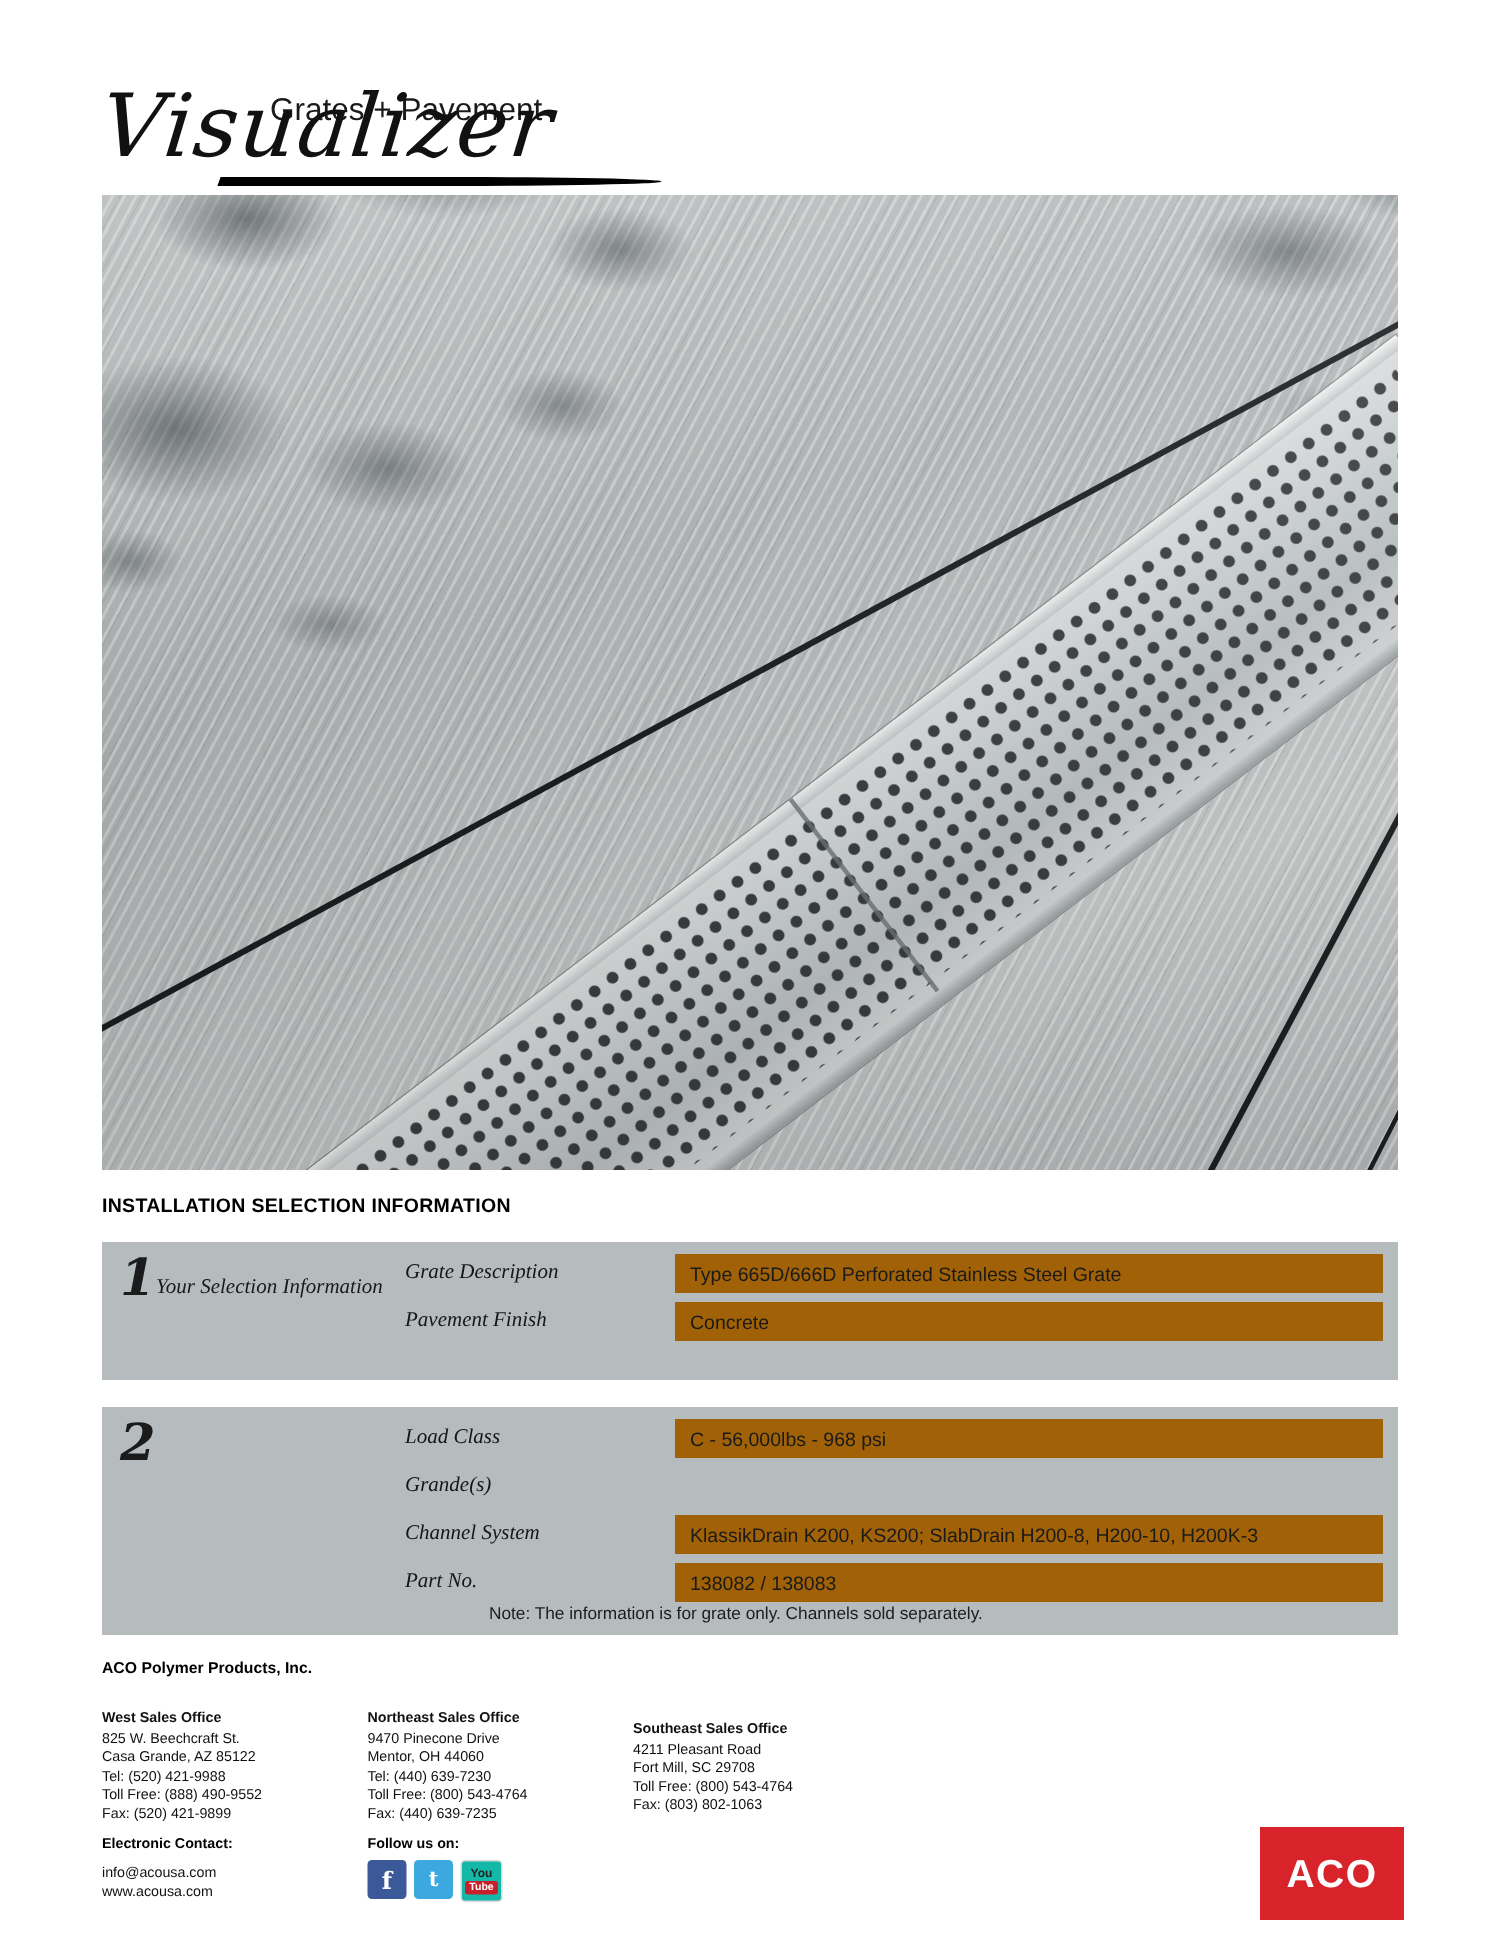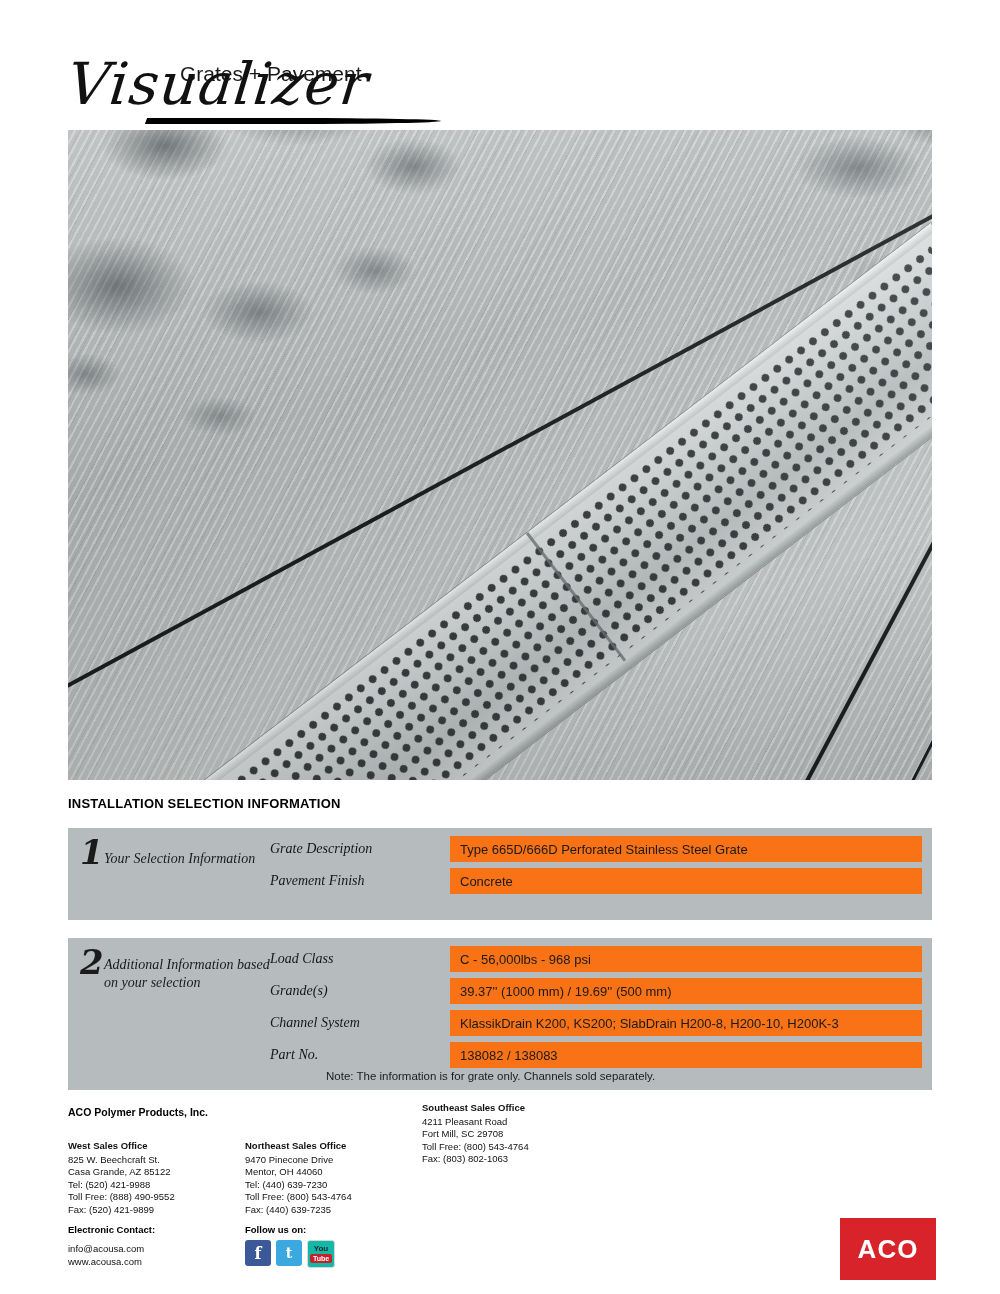--- a/index.html
+++ b/index.html
@@ -233,21 +233,21 @@
     font-style: italic;
     font-size: 14px;
     color: #161616;
     display: flex;
     align-items: center;
     padding-left: 2px;
     box-sizing: border-box;
   }
   .row-value {
     flex: 1 1 auto;
-    background: #f97316;
+    background: #a16207;
     font-size: 13px;
     color: #1a1a1a;
     display: flex;
     align-items: center;
     padding-left: 10px;
     box-sizing: border-box;
   }
   .note {
     position: absolute;
     left: 258px;
@@ -270,21 +270,21 @@
     line-height: 1.32;
     color: #111;
   }
   .office .office-name {
     font-weight: bold;
     display: block;
     margin-bottom: 1px;
   }
   #office-west { left: 68px; top: 1140px; }
   #office-northeast { left: 245px; top: 1140px; }
-  #office-southeast { left: 422px; top: 1102px; }
+  #office-southeast { left: 422px; top: 1147px; }
 
   #electronic-contact {
     position: absolute;
     left: 68px;
     top: 1224px;
     font-size: 9.5px;
     line-height: 1.35;
   }
   #electronic-contact .ec-title {
     font-weight: bold;
@@ -396,29 +396,27 @@
     </div>
     <div class="row">
       <div class="row-label">Pavement Finish</div>
       <div class="row-value">Concrete</div>
     </div>
   </div>
 </div>
 
 <div class="panel" id="panel-2">
   <div class="step-num">2</div>
-  <div class="step-label">Additional Information based on your selection</div>
   <div class="rows">
     <div class="row">
       <div class="row-label">Load Class</div>
       <div class="row-value">C - 56,000lbs - 968 psi</div>
     </div>
     <div class="row">
       <div class="row-label">Grande(s)</div>
-      <div class="row-value">39.37'' (1000 mm) / 19.69'' (500 mm)</div>
     </div>
     <div class="row">
       <div class="row-label">Channel System</div>
       <div class="row-value">KlassikDrain K200, KS200; SlabDrain H200-8, H200-10, H200K-3</div>
     </div>
     <div class="row">
       <div class="row-label">Part No.</div>
       <div class="row-value">138082 / 138083</div>
     </div>
   </div>

